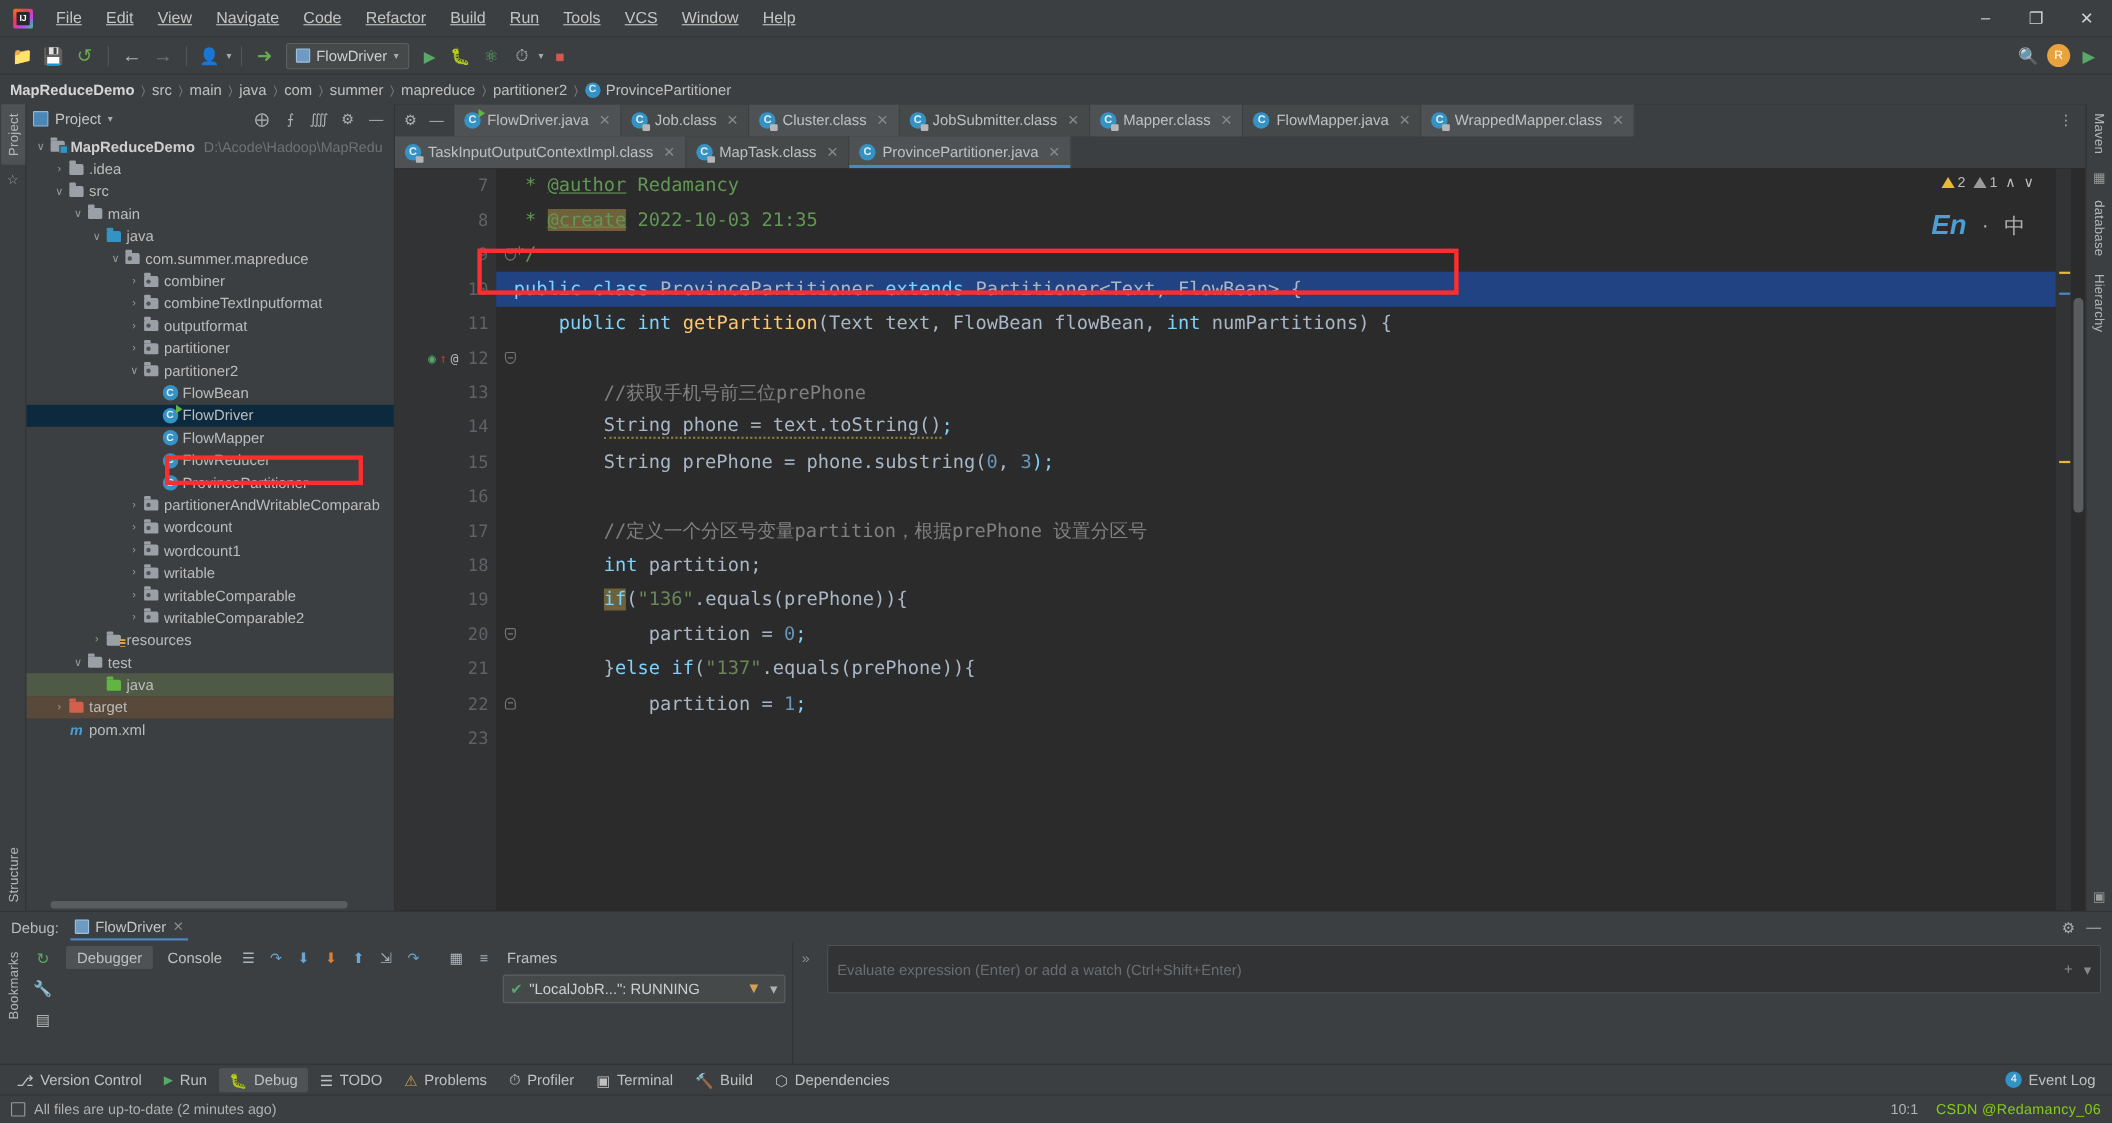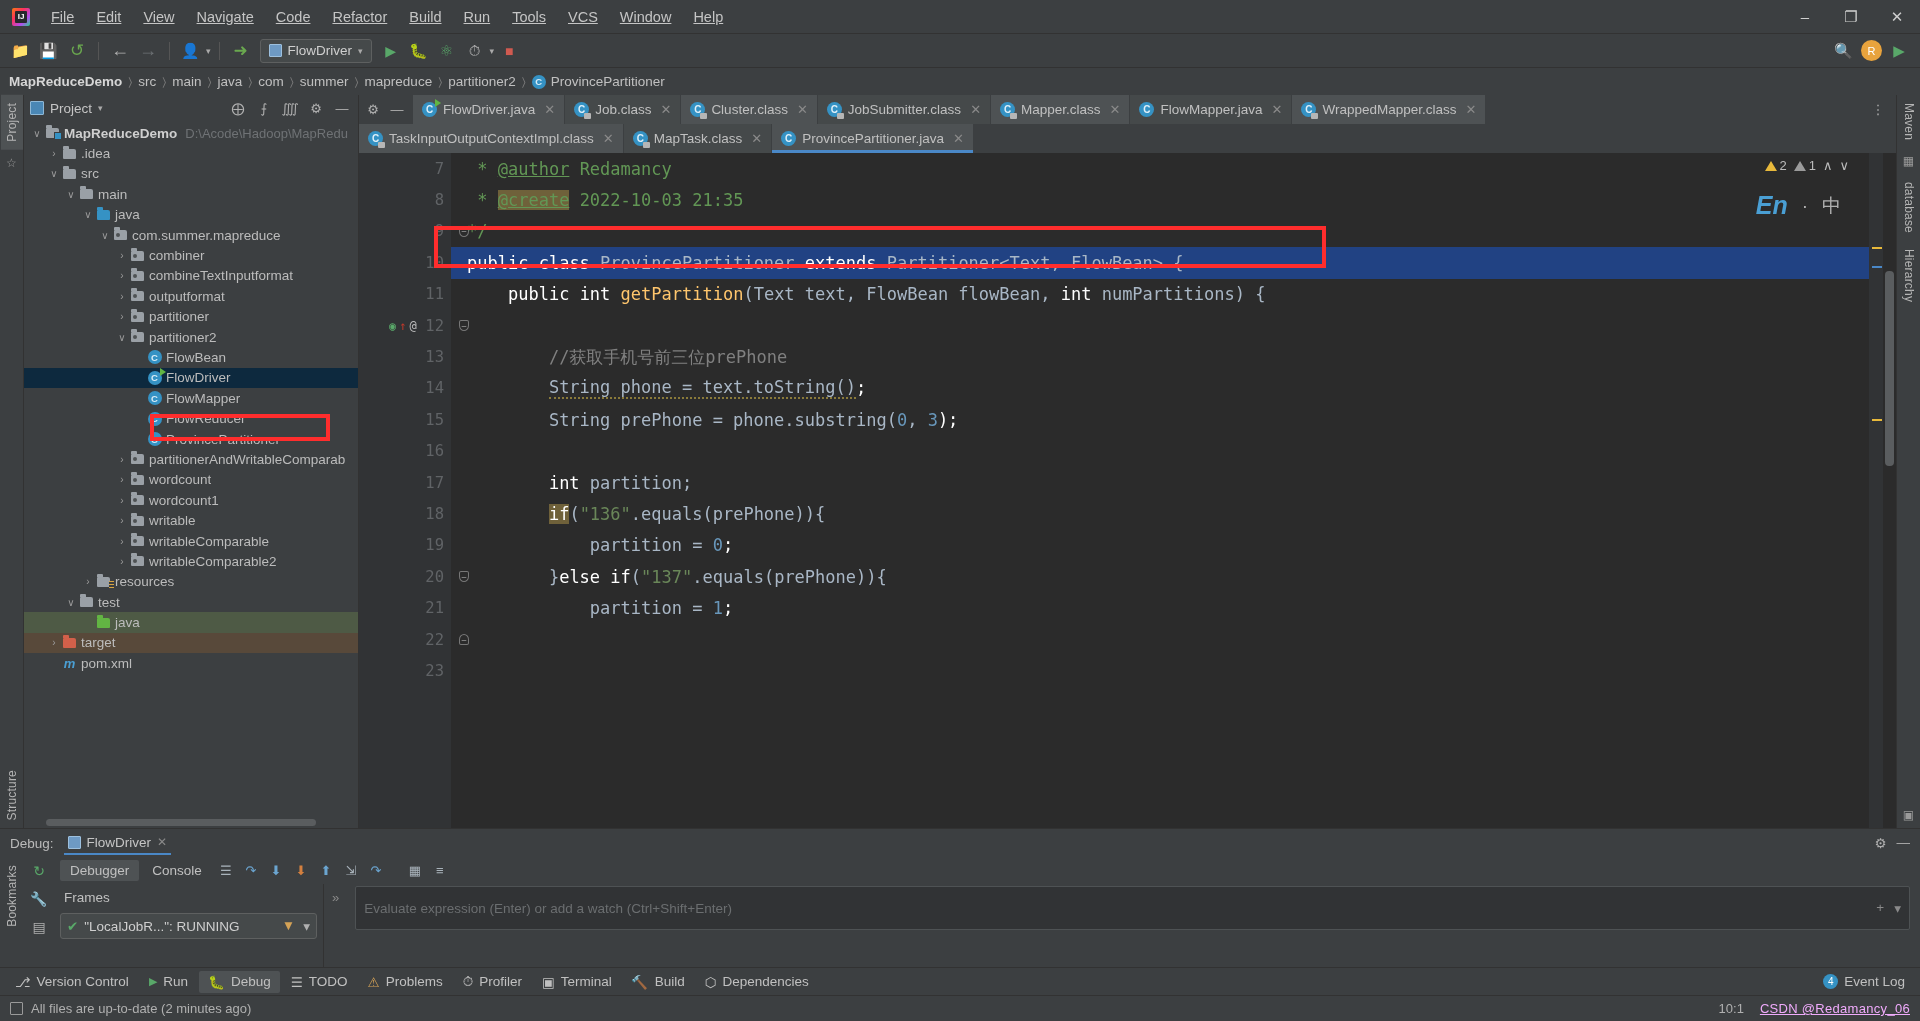--- a/index.html
+++ b/index.html
@@ -208,21 +208,21 @@
     position: absolute; right: -18px; width: 10px; height: 11px; border: 1px solid #777;
     display: flex; align-items: center; justify-content: center; color: #999; font-size: 9px;
   }
   .codewrap { flex: 1; position: relative; overflow: hidden; }
   .cline {
     height: 31.4px; display: flex; align-items: center; white-space: pre;
     font-family: "DejaVu Sans Mono", monospace; font-size: 17px; padding-left: 16px;
     color: #a9b7c6;
   }
   .cline.hl { background: #214283; }
-  .k { color: #ffffff; }
+  .k { color: #7dd3fc; }
   .str { color: #6a8759; }
   .num2 { color: #6897bb; }
   .cmt { color: #808080; }
   .jdoc { color: #629755; }
   .jtag { color: #629755; text-decoration: underline; }
   .ann { color: #bbb529; }
   .fn { color: #ffc66d; }
   .txt { color: #a9b7c6; }
   .hlbg { background: #6f613a; }
   .squig { border-bottom: 2px dotted #8a7a3a; }
@@ -261,21 +261,21 @@
   }
   .dbg-tab {
     display: flex; align-items: center; gap: 6px; color: #c5c5c5;
     border-bottom: 2px solid #4a88c7; padding: 3px 4px;
   }
   .dbg-sq { width: 13px; height: 13px; background: #6e9ac4; border: 1px solid #9dc0de; border-radius: 1px; }
   .dbg-title .right { margin-left: auto; display: flex; gap: 10px; color: #b0b0b0; }
   .dbg-body { display: flex; height: 110px; }
   .dbg-rail { width: 24px; background: #3c3f41; display: flex; flex-direction: column; align-items: center; }
   .dbg-tools { width: 30px; display: flex; flex-direction: column; align-items: center; padding-top: 6px; gap: 12px; color:#b0b0b0; font-size: 14px; }
-  .dbg-cols { flex: 1; display: flex; flex-direction: column; min-width: 0; }
+  .dbg-cols { flex: 1; display: flex; flex-direction: row; min-width: 0; }
   .dbg-subtabs { height: 27px; display: flex; align-items: center; gap: 3px; padding-left: 6px; font-size: 13.5px; }
   .dsub { padding: 3px 10px; color: #c0c0c0; border-radius: 2px; }
   .dsub.sel { background: #4e5254; }
   .dsub-ico { width: 22px; height: 20px; display:flex;align-items:center;justify-content:center;color:#a9b3bb;font-size:13px; }
   .dbg-panes { flex: 1; display: flex; }
   .frames-pane { width: 270px; border-right: 1px solid #323232; display: flex; flex-direction: column; }
   .pane-hdr { font-size: 13.5px; color: #c0c0c0; padding: 6px 10px; }
   .frame-row {
     display: flex; align-items: center; gap: 6px; margin: 2px 6px; padding: 4px 6px;
     border: 1px solid #5e6060; background: #45494a; border-radius: 3px; font-size: 13.5px; color: #cfcfcf;
@@ -302,21 +302,21 @@
   .bb-right { margin-left: auto; display: flex; align-items: center; gap: 8px; }
   .evt-badge {
     width: 15px; height: 15px; border-radius: 50%; background: #3592c4; color: #fff;
     font-size: 10px; display: flex; align-items: center; justify-content: center;
   }
   .statusbar {
     height: 26px; background: #3c3f41; display: flex; align-items: center; padding: 0 10px;
     gap: 8px; font-size: 13px; color: #b0b0b0; flex: none; border-top: 1px solid #323232;
   }
   .sb-right { margin-left: auto; display: flex; align-items: center; gap: 16px; }
-  .watermark { color: #f0abfc; font-size: 13px; letter-spacing: .3px; text-decoration: underline; }
+  .watermark { color: #84cc16; font-size: 13px; letter-spacing: .3px; }
   .mini-ico { width: 13px; height: 13px; border: 1px solid #9a9a9a; border-radius: 1px; }
 </style>
 </head>
 <body>
 
 <div class="app">
 
   <div class="titlebar">
     <div class="ij-logo"></div>
     <div class="menubar">
@@ -759,20 +759,21 @@
           <div class="cline"></div>
 
           <div class="cline"><span>        </span><span class="cmt">//获取手机号前三位prePhone</span></div>
 
           <div class="cline"><span>        </span><span class="txt squig underln">String phone = text.toString()</span><span class="k">;</span></div>
 
           <div class="cline"><span>        </span><span class="txt">String prePhone = phone.substring(</span><span class="num2">0</span><span class="txt">, </span><span class="num2">3</span><span class="k">);</span></div>
 
           <div class="cline"></div>
 
+          <div class="cline"><span>        </span><span class="cmt">//定义一个分区号变量partition，根据prePhone 设置分区号</span></div>
 
           <div class="cline"><span>        </span><span class="k">int</span><span class="txt"> partition;</span></div>
 
           <div class="cline"><span>        </span><span class="k hlbg">if</span><span class="txt">(</span><span class="str">"136"</span><span class="txt">.equals(prePhone)){</span></div>
 
           <div class="cline"><span>            </span><span class="txt">partition = </span><span class="num2">0</span><span class="k">;</span></div>
 
           <div class="cline"><span>        </span><span class="txt">}</span><span class="k">else</span><span> </span><span class="k">if</span><span class="txt">(</span><span class="str">"137"</span><span class="txt">.equals(prePhone)){</span></div>
 
           <div class="cline"><span>            </span><span class="txt">partition = </span><span class="num2">1</span><span class="k">;</span></div>

